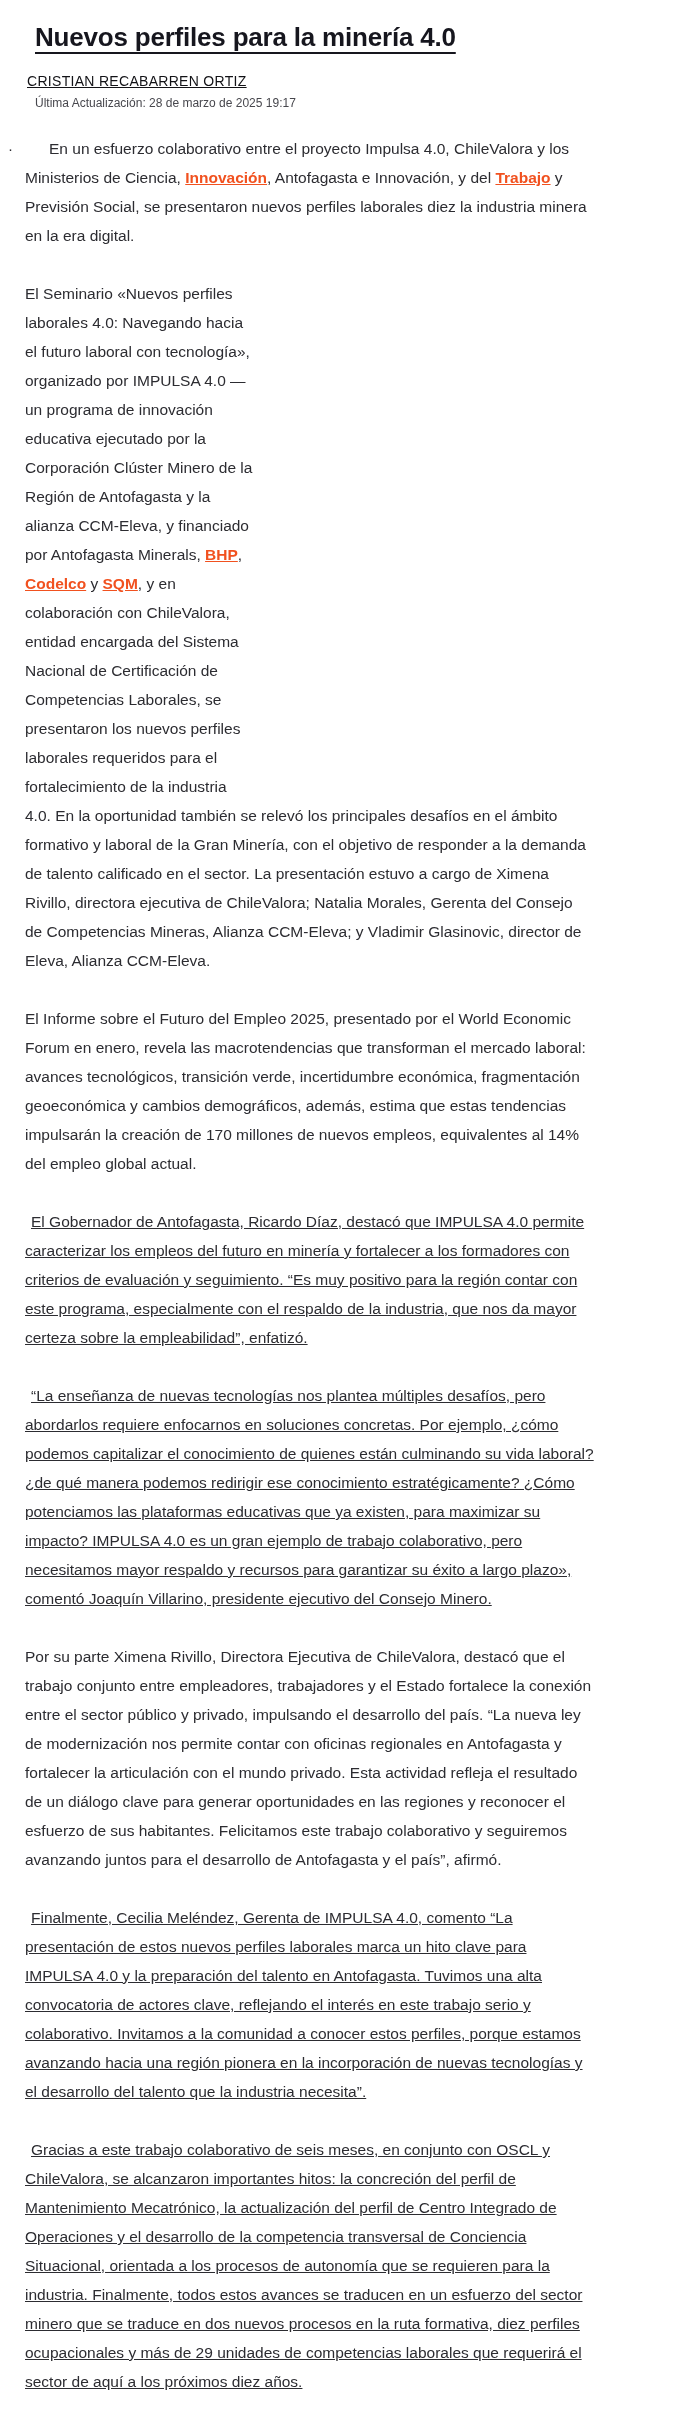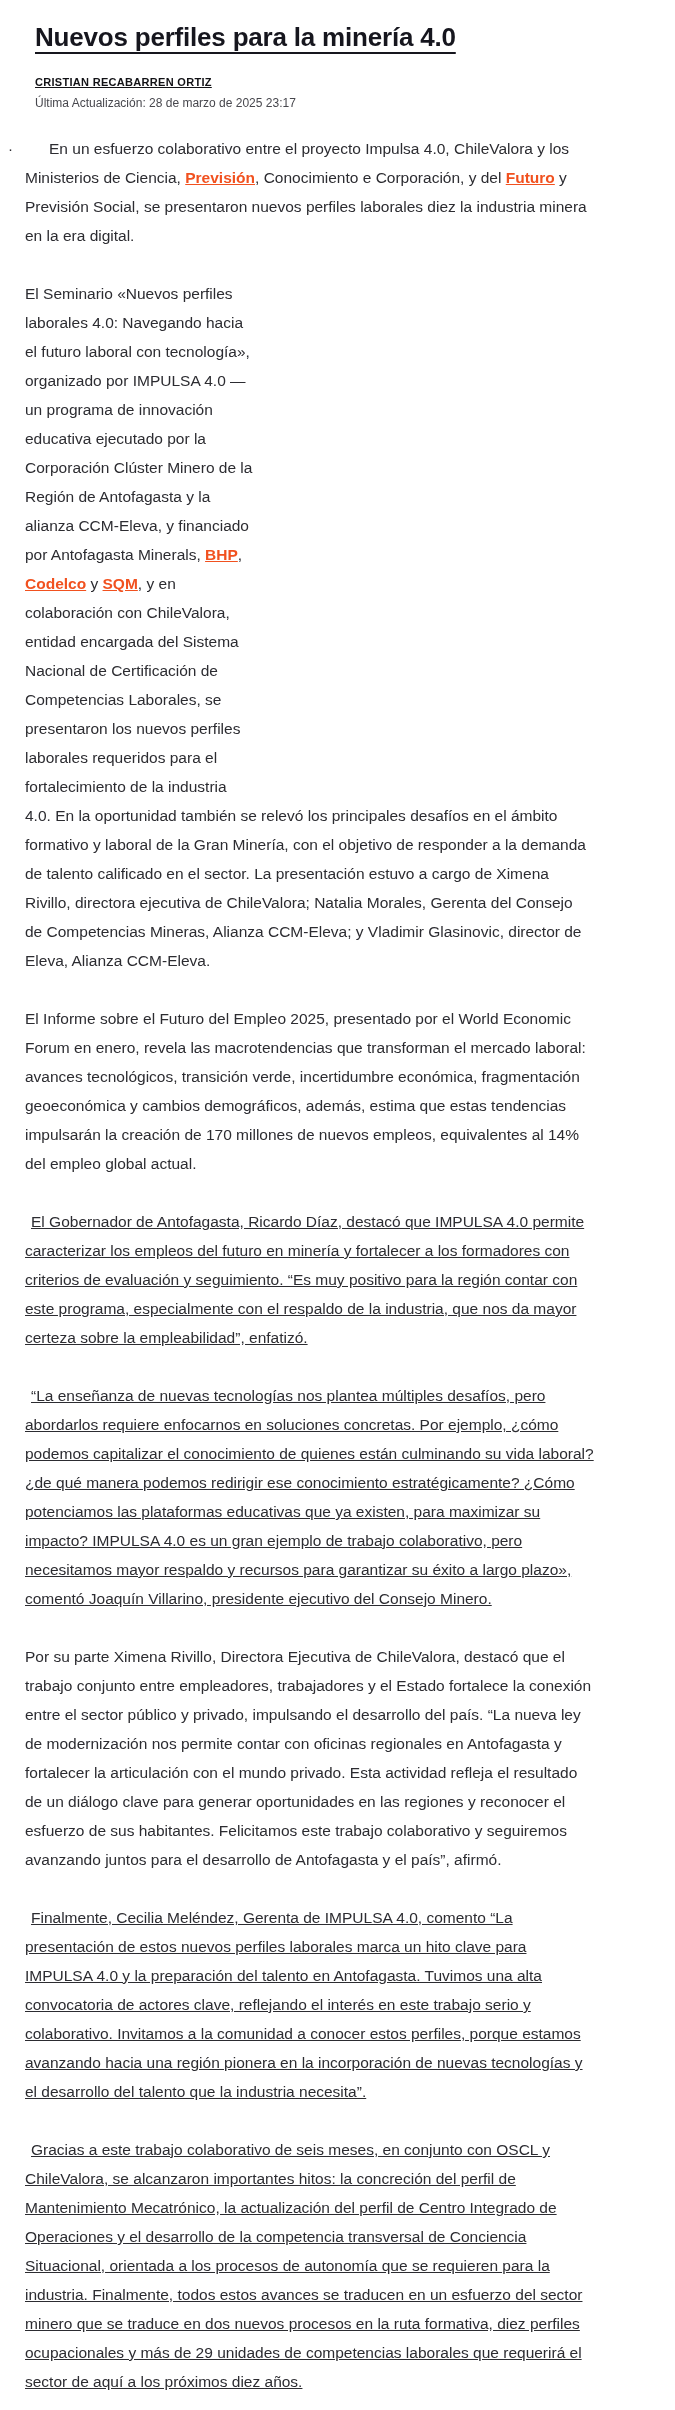--- a/index.html
+++ b/index.html
@@ -22,23 +22,23 @@
     line-height: 34px;
     font-weight: 700;
     color: var(--title-color, #16161e);
     letter-spacing: -0.2px;
     text-decoration: underline;
     text-decoration-thickness: 2px;
     text-underline-offset: 6px;
   }
   .author {
     display: inline-block;
-    margin-left: 10px;
-    font-size: 11px;
-    font-weight: 700;
+    margin-left: 2px;
+    font-size: 14px;
+    font-weight: 400;
     color: #121216;
     letter-spacing: 0.3px;
     text-transform: uppercase;
     text-decoration: underline;
     cursor: pointer;
   }
   .meta {
     margin: 6px 0 0 10px;
     font-size: 12px;
     color: #47474d;
@@ -76,26 +76,26 @@
   }
 </style>
 </head>
 <body>
 
 <div class="page">
 
   <header>
     <h1 class="title">Nuevos perfiles para la minería 4.0</h1>
     <a class="author">CRISTIAN RECABARREN ORTIZ</a>
-    <div class="meta">Última Actualización: 28 de marzo de 2025 23:17</div>
+    <div class="meta">Última Actualización: 28 de marzo de 2025 19:17</div>
   </header>
 
   <div class="body">
 
-    <p class="p intro"><span class="bullet">·</span><span>En un esfuerzo colaborativo entre el proyecto Impulsa 4.0, ChileValora y los Ministerios de Ciencia, </span><a class="lnk">Previsión</a><span>, Conocimiento e Corporación, y del </span><a class="lnk">Futuro</a><span> y Previsión Social, se presentaron nuevos perfiles laborales diez la industria minera en la era digital.</span></p>
+    <p class="p intro"><span class="bullet">·</span><span>En un esfuerzo colaborativo entre el proyecto Impulsa 4.0, ChileValora y los Ministerios de Ciencia, </span><a class="lnk">Innovación</a><span>, Antofagasta e Innovación, y del </span><a class="lnk">Trabajo</a><span> y Previsión Social, se presentaron nuevos perfiles laborales diez la industria minera en la era digital.</span></p>
 
     <p class="p seminar"><span class="img-float"></span><span>El Seminario «Nuevos perfiles laborales 4.0: Navegando hacia el futuro laboral con tecnología», organizado por IMPULSA 4.0 —un programa de innovación educativa ejecutado por la Corporación Clúster Minero de la Región de Antofagasta y la alianza CCM-Eleva, y financiado por Antofagasta Minerals, </span><a class="lnk">BHP</a><span>, </span><a class="lnk">Codelco</a><span> y </span><a class="lnk">SQM</a><span>, y en colaboración con ChileValora, entidad encargada del Sistema Nacional de Certificación de Competencias Laborales, se presentaron los nuevos perfiles laborales requeridos para el fortalecimiento de la industria 4.0. En la oportunidad también se relevó los principales desafíos en el ámbito formativo y laboral de la Gran Minería, con el objetivo de responder a la demanda de talento calificado en el sector. La presentación estuvo a cargo de Ximena Rivillo, directora ejecutiva de ChileValora; Natalia Morales, Gerenta del Consejo de Competencias Mineras, Alianza CCM-Eleva; y Vladimir Glasinovic, director de Eleva, Alianza CCM-Eleva.</span></p>
 
     <p class="p">El Informe sobre el Futuro del Empleo 2025, presentado por el World Economic Forum en enero, revela las macrotendencias que transforman el mercado laboral: avances tecnológicos, transición verde, incertidumbre económica, fragmentación geoeconómica y cambios demográficos, además, estima que estas tendencias impulsarán la creación de 170 millones de nuevos empleos, equivalentes al 14% del empleo global actual.</p>
 
     <p class="p indent-sm">El Gobernador de Antofagasta, Ricardo Díaz, destacó que IMPULSA 4.0 permite caracterizar los empleos del futuro en minería y fortalecer a los formadores con criterios de evaluación y seguimiento. “Es muy positivo para la región contar con este programa, especialmente con el respaldo de la industria, que nos da mayor certeza sobre la empleabilidad”, enfatizó.</p>
 
     <p class="p indent-sm">“La enseñanza de nuevas tecnologías nos plantea múltiples desafíos, pero abordarlos requiere enfocarnos en soluciones concretas. Por ejemplo, ¿cómo podemos capitalizar el conocimiento de quienes están culminando su vida laboral? ¿de qué manera podemos redirigir ese conocimiento estratégicamente?  ¿Cómo potenciamos las plataformas educativas que ya existen, para maximizar su impacto? IMPULSA 4.0 es un gran ejemplo de trabajo colaborativo, pero necesitamos mayor respaldo y recursos para garantizar su éxito a largo plazo», comentó Joaquín Villarino, presidente ejecutivo del Consejo Minero.</p>
 
     <p class="p">Por su parte Ximena Rivillo, Directora Ejecutiva de ChileValora, destacó que el trabajo conjunto entre empleadores, trabajadores y el Estado fortalece la conexión entre el sector público y privado, impulsando el desarrollo del país. “La nueva ley de modernización nos permite contar con oficinas regionales en Antofagasta y fortalecer la articulación con el mundo privado. Esta actividad refleja el resultado de un diálogo clave para generar oportunidades en las regiones y reconocer el esfuerzo de sus habitantes. Felicitamos este trabajo colaborativo y seguiremos avanzando juntos para el desarrollo de Antofagasta y el país”, afirmó.</p>

